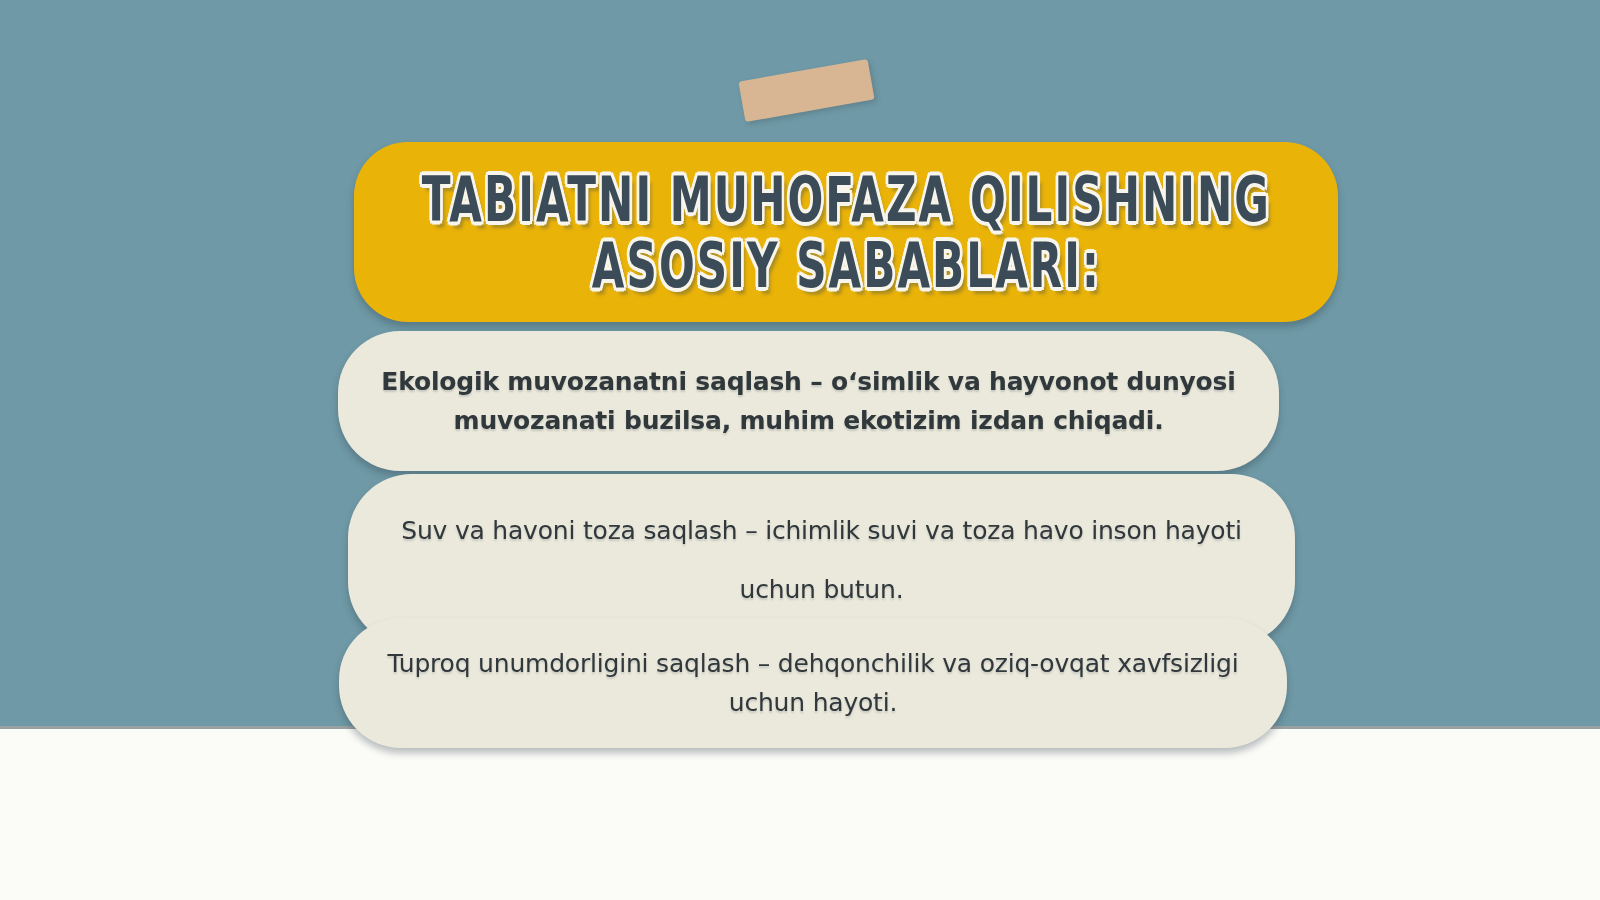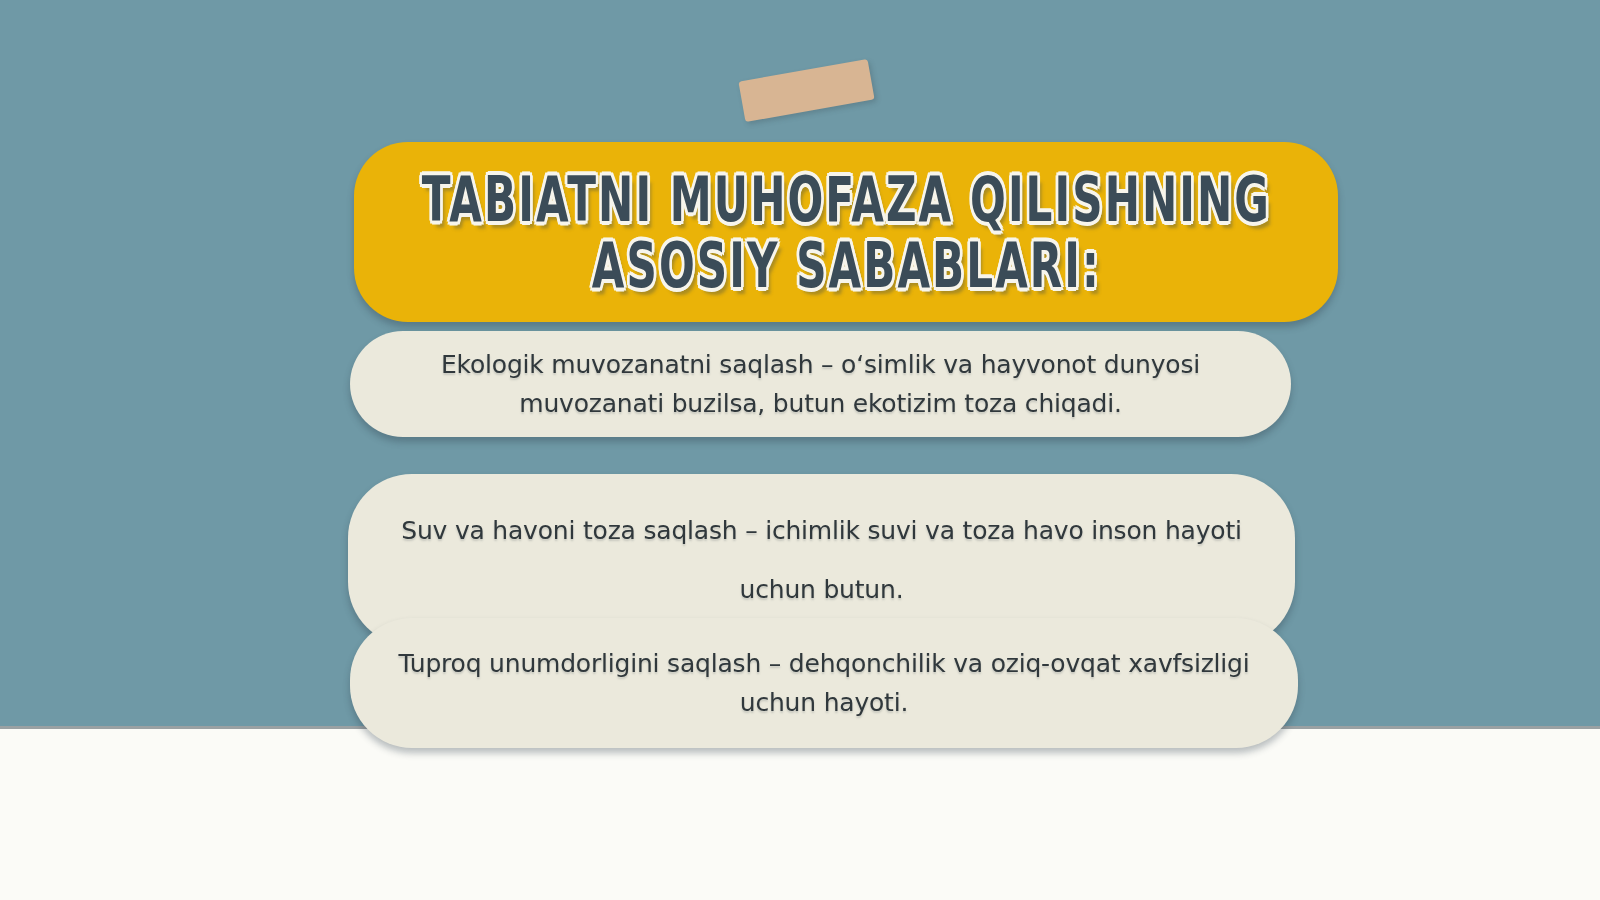--- a/index.html
+++ b/index.html
@@ -69,23 +69,23 @@
     line-height: 66px;
     color: #3b4c58;
     transform: scaleX(0.68);
     text-shadow:
       -3px -3px 0 #f7f5ec, 3px -3px 0 #f7f5ec,
       -3px  3px 0 #f7f5ec, 3px  3px 0 #f7f5ec,
       -4px  0   0 #f7f5ec, 4px  0   0 #f7f5ec,
        0   -4px 0 #f7f5ec, 0    4px 0 #f7f5ec,
        6px  7px 4px rgba(55, 68, 78, 0.35);
   }
-  .reason-card-1 { left: 350px; top: 331px; width: 941px; height: 106px; border-radius: 62px; }
+  .reason-card-1 { left: 338px; top: 331px; width: 941px; height: 140px; border-radius: 62px; font-weight: bold; }
   .reason-card-2 { left: 348px; top: 474px; width: 947px; height: 172px; border-radius: 64px; gap: 20px; }
-  .reason-card-3 { left: 350px; top: 618px; width: 948px; height: 130px; border-radius: 62px; }
+  .reason-card-3 { left: 339px; top: 618px; width: 948px; height: 130px; border-radius: 62px; }
   .body-line {
     white-space: nowrap;
     font-size: 25px;
     letter-spacing: -0.2px;
     line-height: 39px;
     color: #30383c;
     text-shadow: 0 2px 2px rgba(90, 100, 105, 0.25);
   }
 </style>
 </head>
@@ -97,21 +97,21 @@
 
   <div class="tape"></div>
 
   <div class="card title-card">
     <div class="title-line">TABIATNI MUHOFAZA QILISHNING</div>
     <div class="title-line">ASOSIY SABABLARI:</div>
   </div>
 
   <div class="card reason-card-1">
     <div class="body-line">Ekologik muvozanatni saqlash – oʻsimlik va hayvonot dunyosi</div>
-    <div class="body-line">muvozanati buzilsa, butun ekotizim toza chiqadi.</div>
+    <div class="body-line">muvozanati buzilsa, muhim ekotizim izdan chiqadi.</div>
   </div>
 
   <div class="card reason-card-2">
     <div class="body-line">Suv va havoni toza saqlash – ichimlik suvi va toza havo inson hayoti</div>
     <div class="body-line">uchun butun.</div>
   </div>
 
   <div class="card reason-card-3">
     <div class="body-line">Tuproq unumdorligini saqlash – dehqonchilik va oziq-ovqat xavfsizligi</div>
     <div class="body-line">uchun hayoti.</div>

